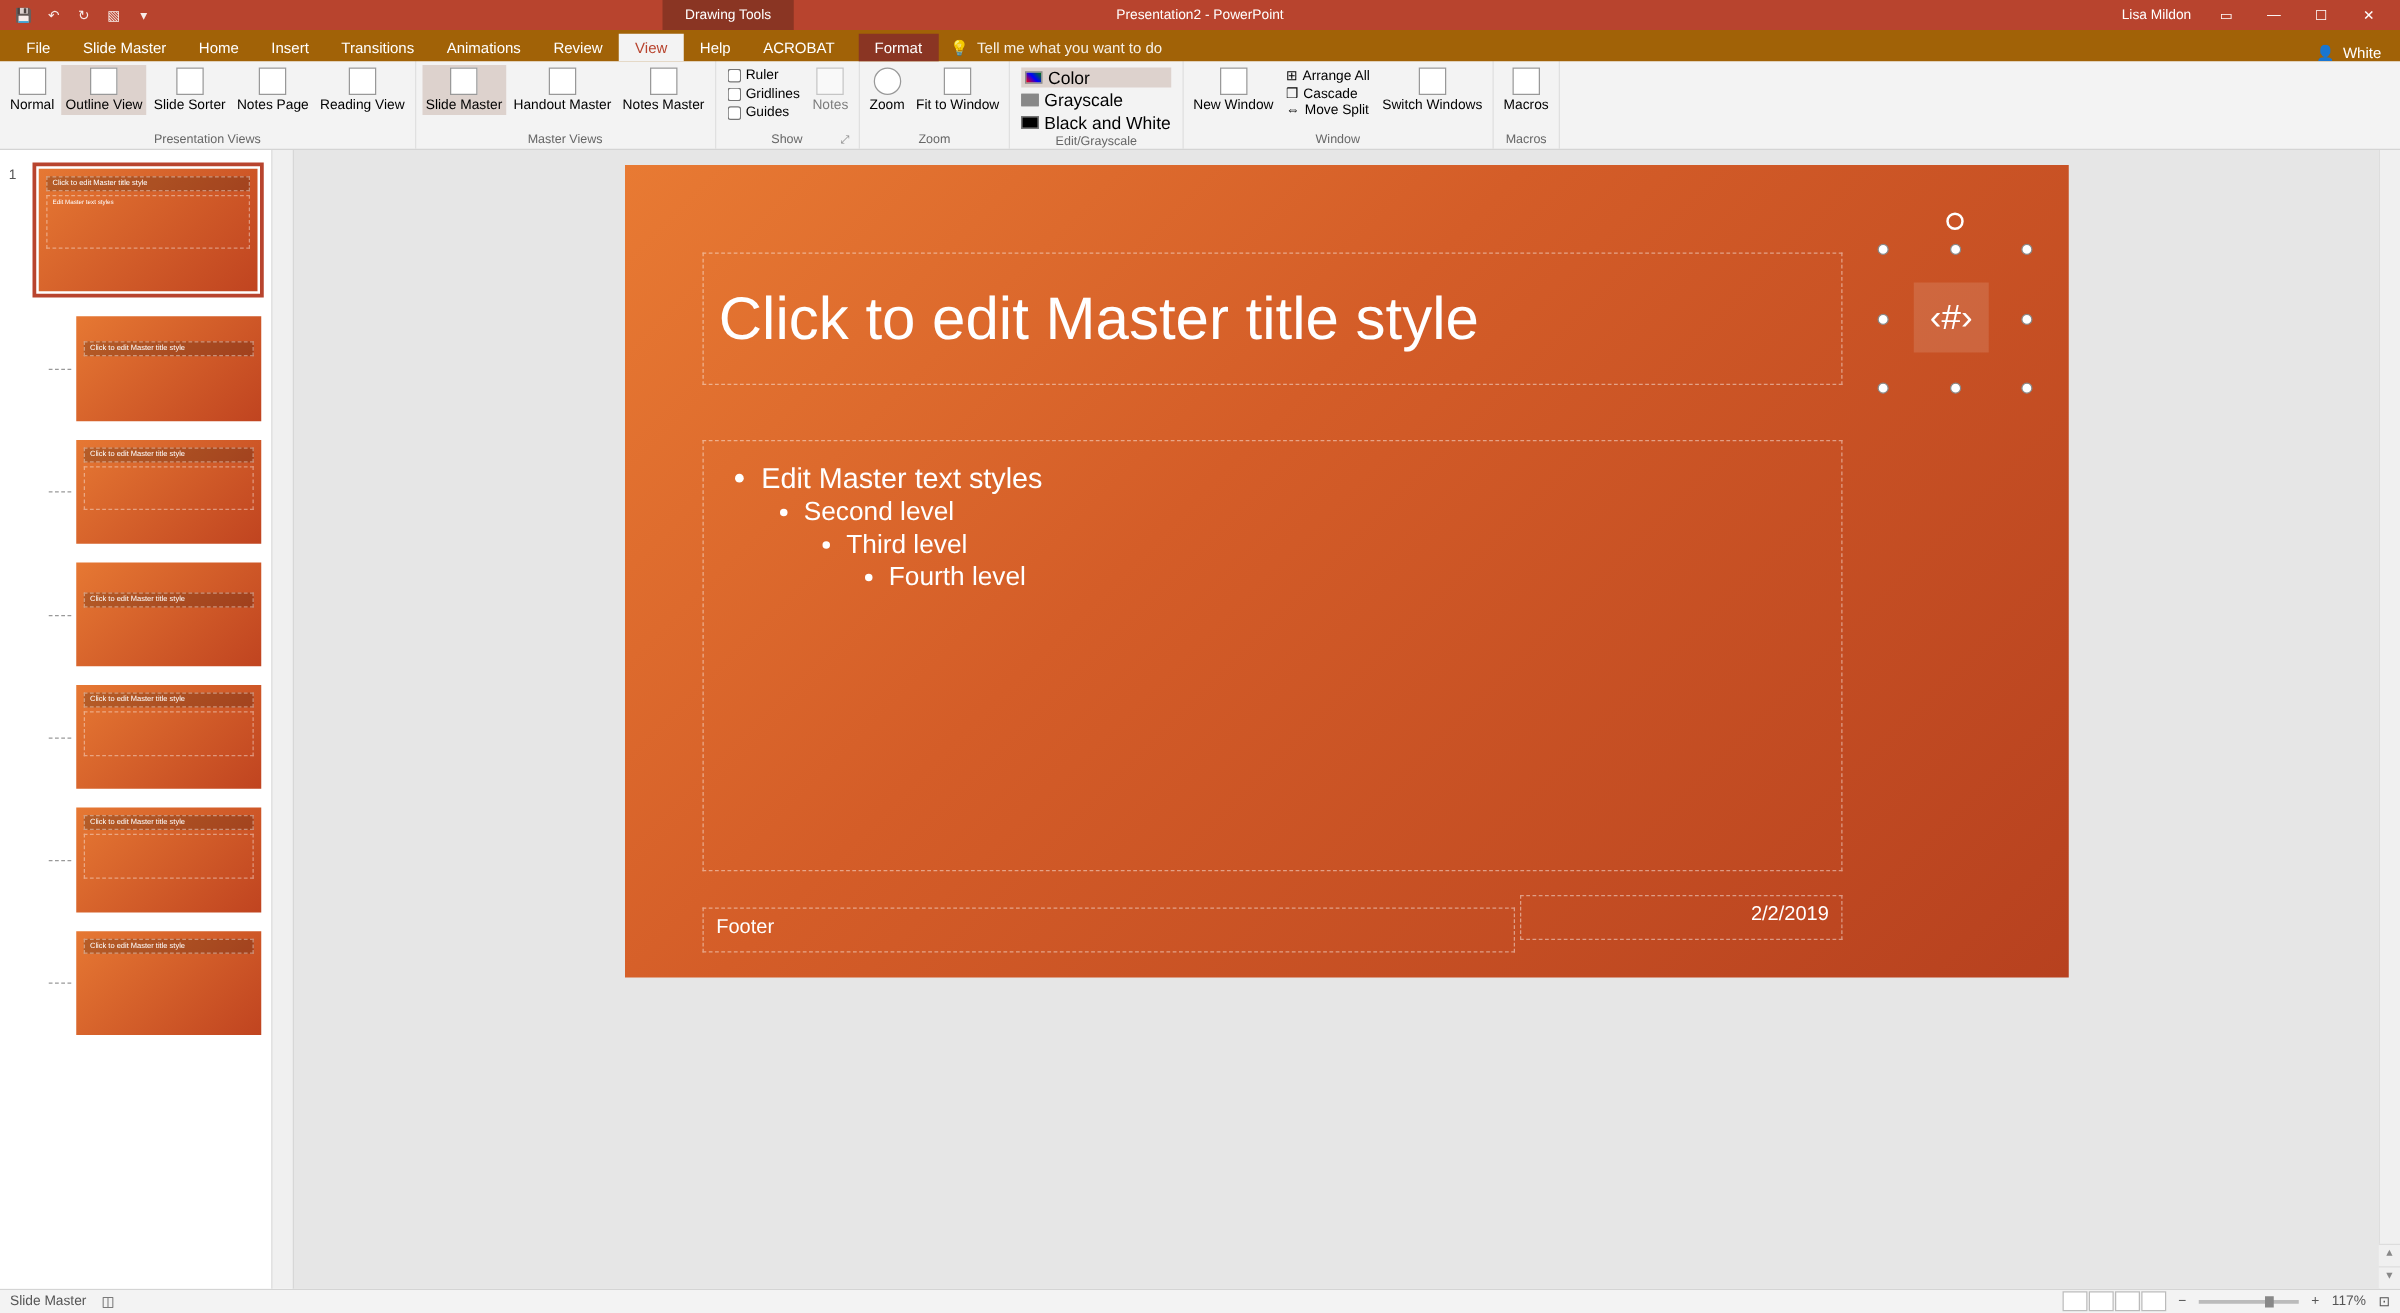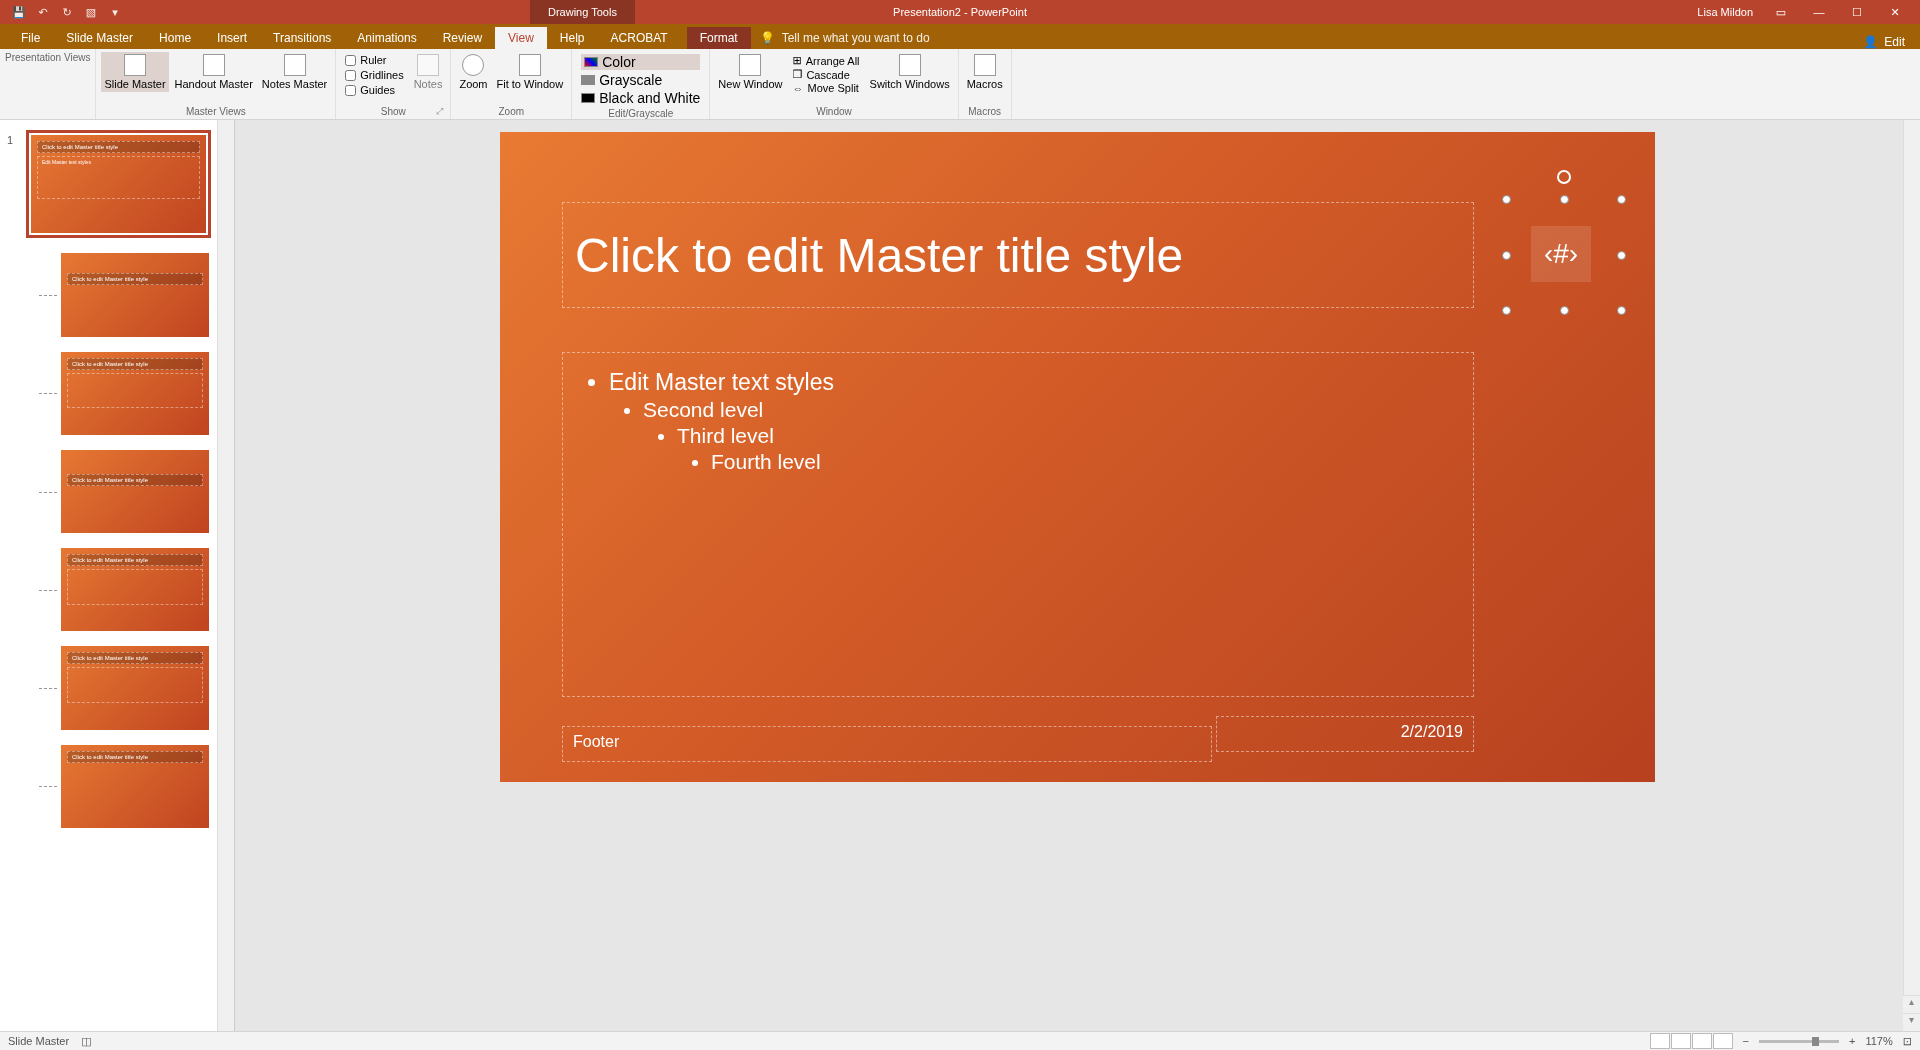--- a/index.html
+++ b/index.html
@@ -116,26 +116,48 @@
   <div class="tab active">View</div>
   <div class="tab">Help</div>
   <div class="tab">ACROBAT</div>
   <div class="tab" style="background:#8a3523;margin-left:6px">Format</div>
   <div class="tell-me">
     <span>💡</span>
     <span>Tell me what you want to do</span>
   </div>
   <div class="share">
     <span>👤</span>
-    <span>Edit</span>
+    <span>White</span>
   </div>
 </div>
 
 <div class="ribbon">
   <div class="group">
+    <div class="group-items">
+      <div class="btn-lg">
+          <div class="icon"></div>
+          <span>Normal</span>
+        </div>
+      <div class="btn-lg active">
+          <div class="icon"></div>
+          <span>Outline View</span>
+        </div>
+      <div class="btn-lg">
+          <div class="icon"></div>
+          <span>Slide Sorter</span>
+        </div>
+      <div class="btn-lg">
+          <div class="icon"></div>
+          <span>Notes Page</span>
+        </div>
+      <div class="btn-lg">
+          <div class="icon"></div>
+          <span>Reading View</span>
+        </div>
+    </div>
     <div class="group-label">Presentation Views</div>
   </div>
   <div class="group">
     <div class="group-items">
       <div class="btn-lg active">
           <div class="icon"></div>
           <span>Slide Master</span>
         </div>
       <div class="btn-lg">
           <div class="icon"></div>

